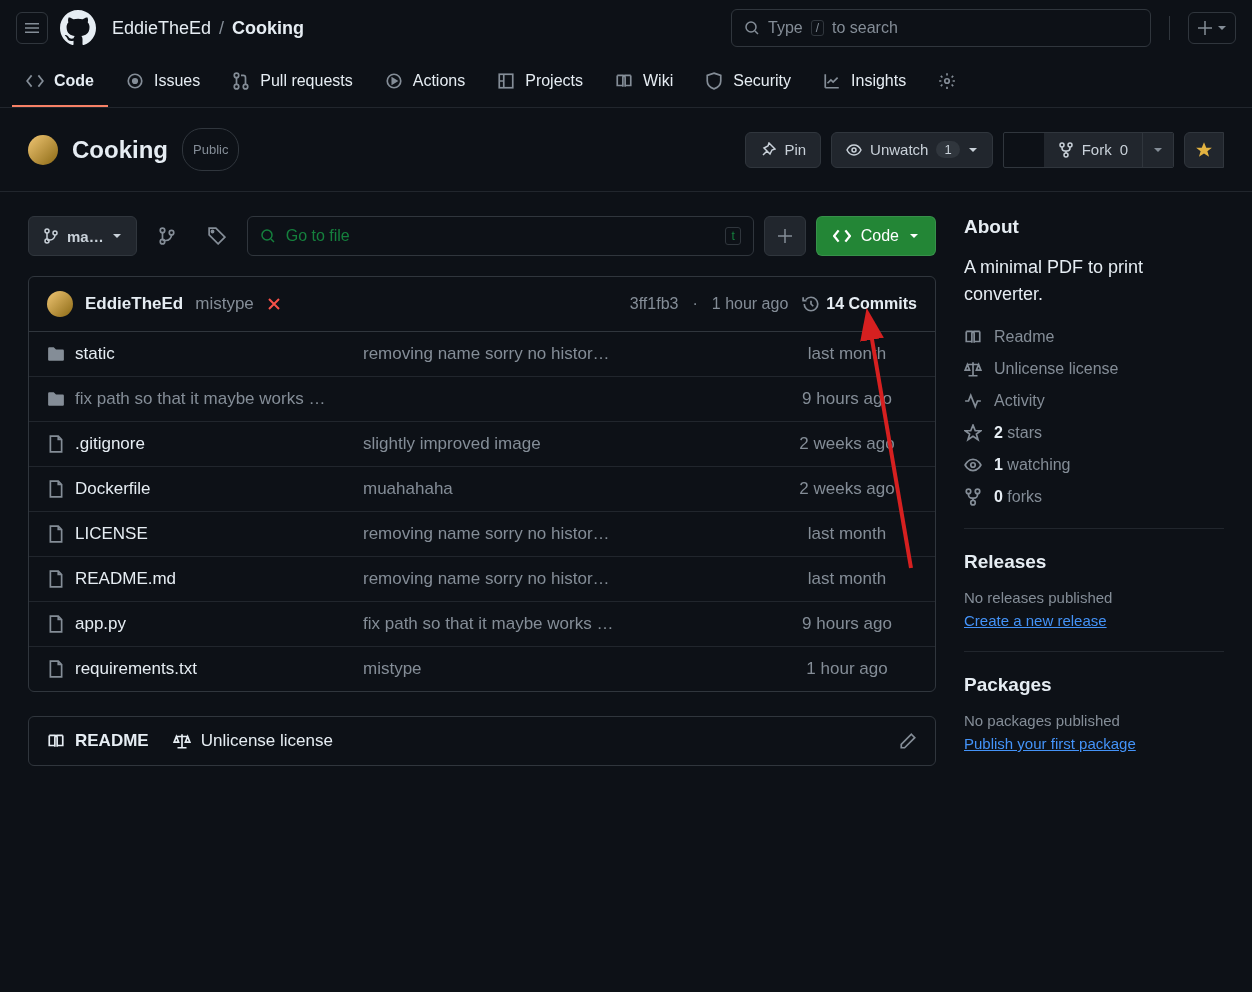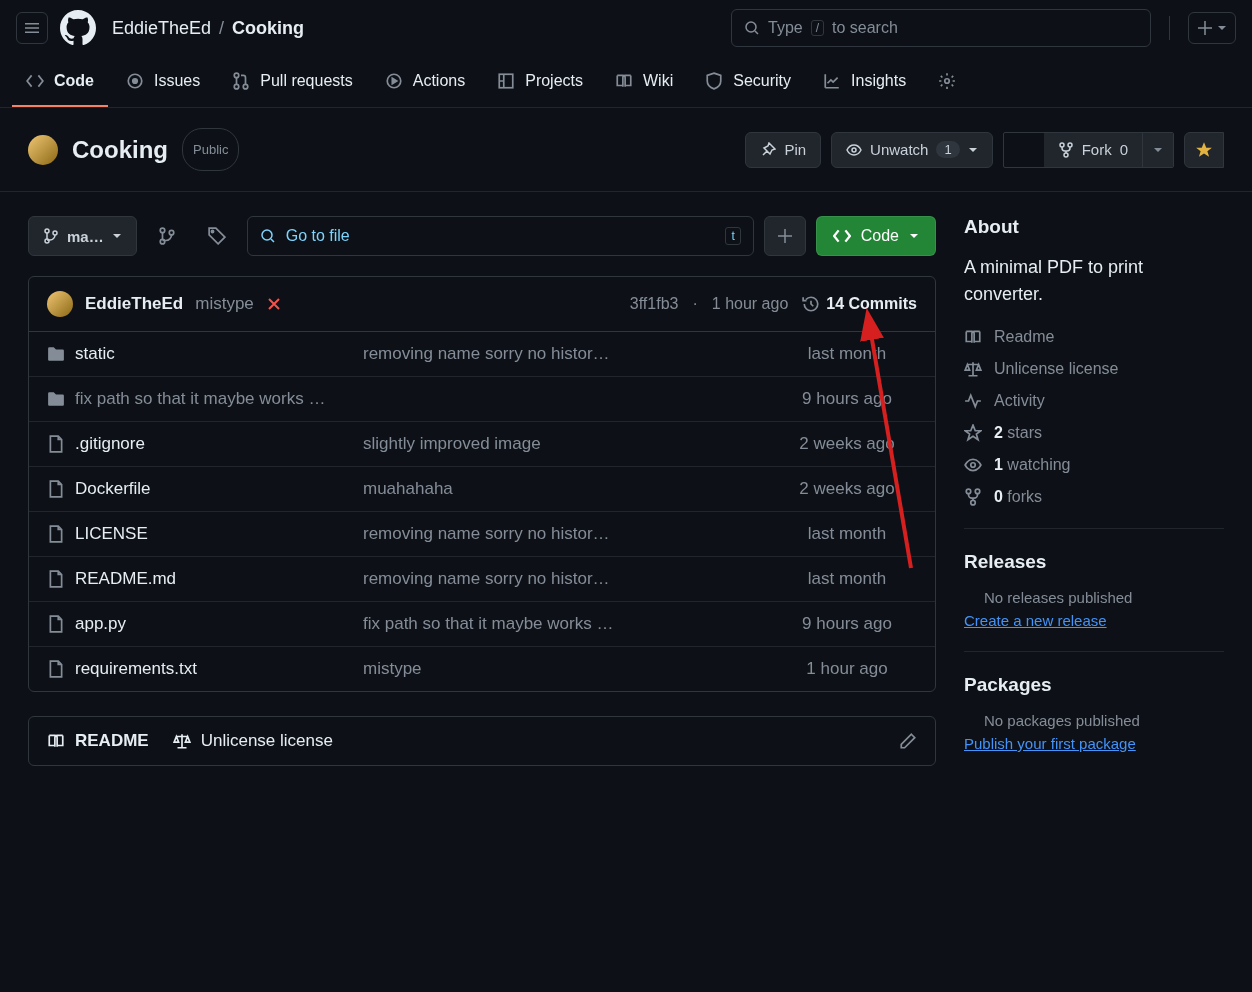--- a/index.html
+++ b/index.html
@@ -215,21 +215,21 @@
 }
 .goto-file {
   flex: 1;
   display: flex;
   align-items: center;
   gap: 10px;
   border: 1px solid #30363d;
   border-radius: 6px;
   padding: 0 12px;
   height: 40px;
-  color: #7dd3fc;
+  color: #15803d;
   font-size: 16px;
 }
 .goto-file .t-key {
   margin-left: auto;
   border: 1px solid #30363d;
   border-radius: 3px;
   padding: 1px 5px;
   font-size: 12px;
 }
 .add-btn {
@@ -308,21 +308,21 @@
   display: flex;
   align-items: center;
   gap: 12px;
   color: #848d97;
   font-size: 16px;
   margin-bottom: 14px;
   cursor:pointer;
 }
 .sidebar .meta-row .num { color: #e6edf3; font-weight:600;}
 .sidebar-sep { border:none; border-top:1px solid #21262d; margin: 22px 0; }
-.sidebar .sub { color:#848d97; font-size:15px; margin-bottom:6px;margin-left:20px;}
+.sidebar .sub { color:#848d97; font-size:15px; margin-bottom:6px;}
 .sidebar .link { color:#4493f8; font-size:15px; text-decoration:underline; cursor:pointer;}
 .arrow-annotation {
   position: absolute;
   left: 856px;
   top: 308px;
   pointer-events: none;
 }
 svg { display: block; }
 </style>
 </head>

